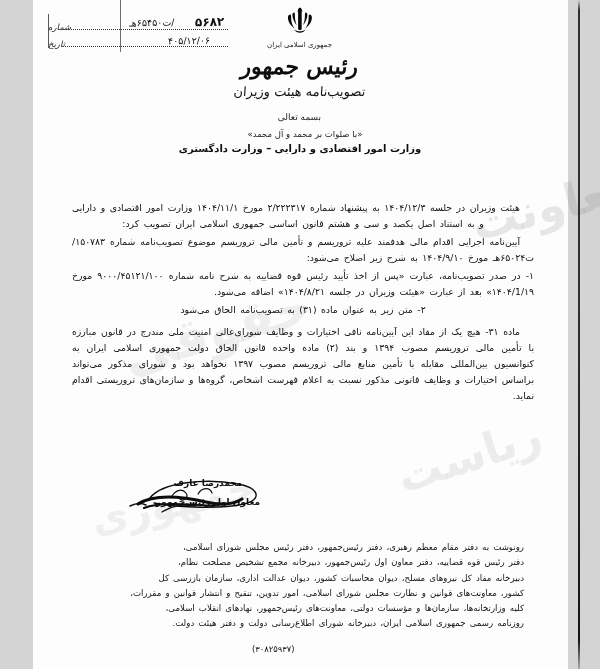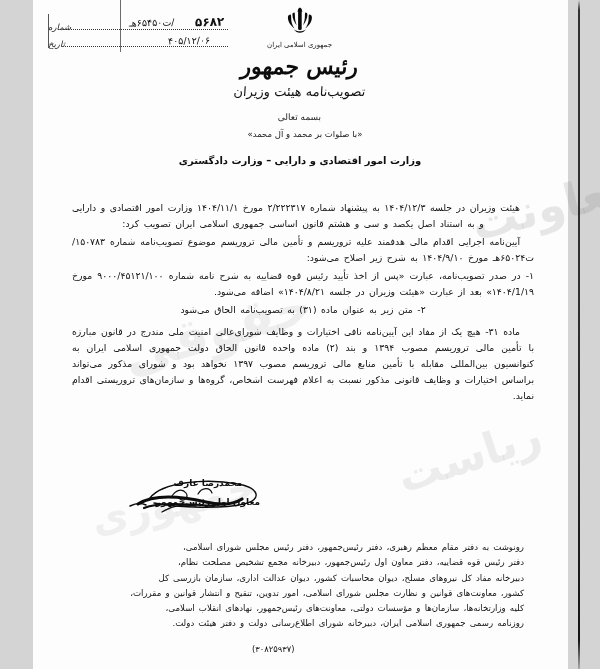--- a/index.html
+++ b/index.html
@@ -183,21 +183,21 @@
     margin-top: 7px;
     font-family: "DejaVu Sans", sans-serif;
     padding-left: 11px;
   }
 
   
   .ministries {
     position: absolute;
     left: 0;
     right: 0;
-    top: 152px;
+    top: 140px;
     text-align: center;
     z-index: 5;
   }
   .ministries div {
     font-size: 10px;
     font-weight: bold;
     color: #0f0f0f;
     line-height: 1.75;
     font-family: "DejaVu Sans", sans-serif;
   }

